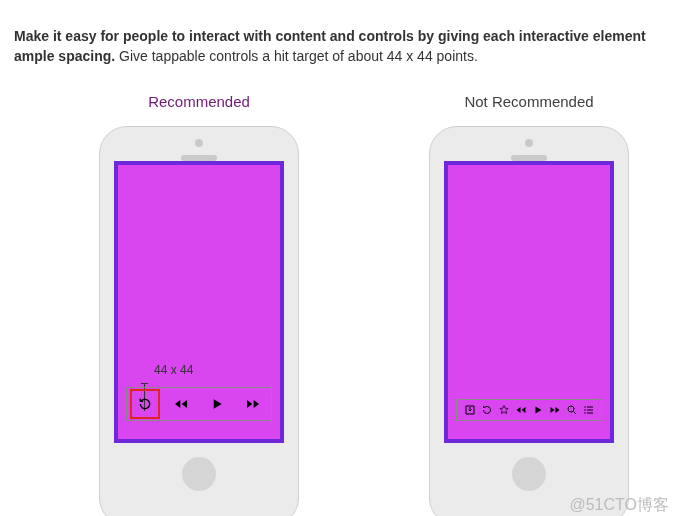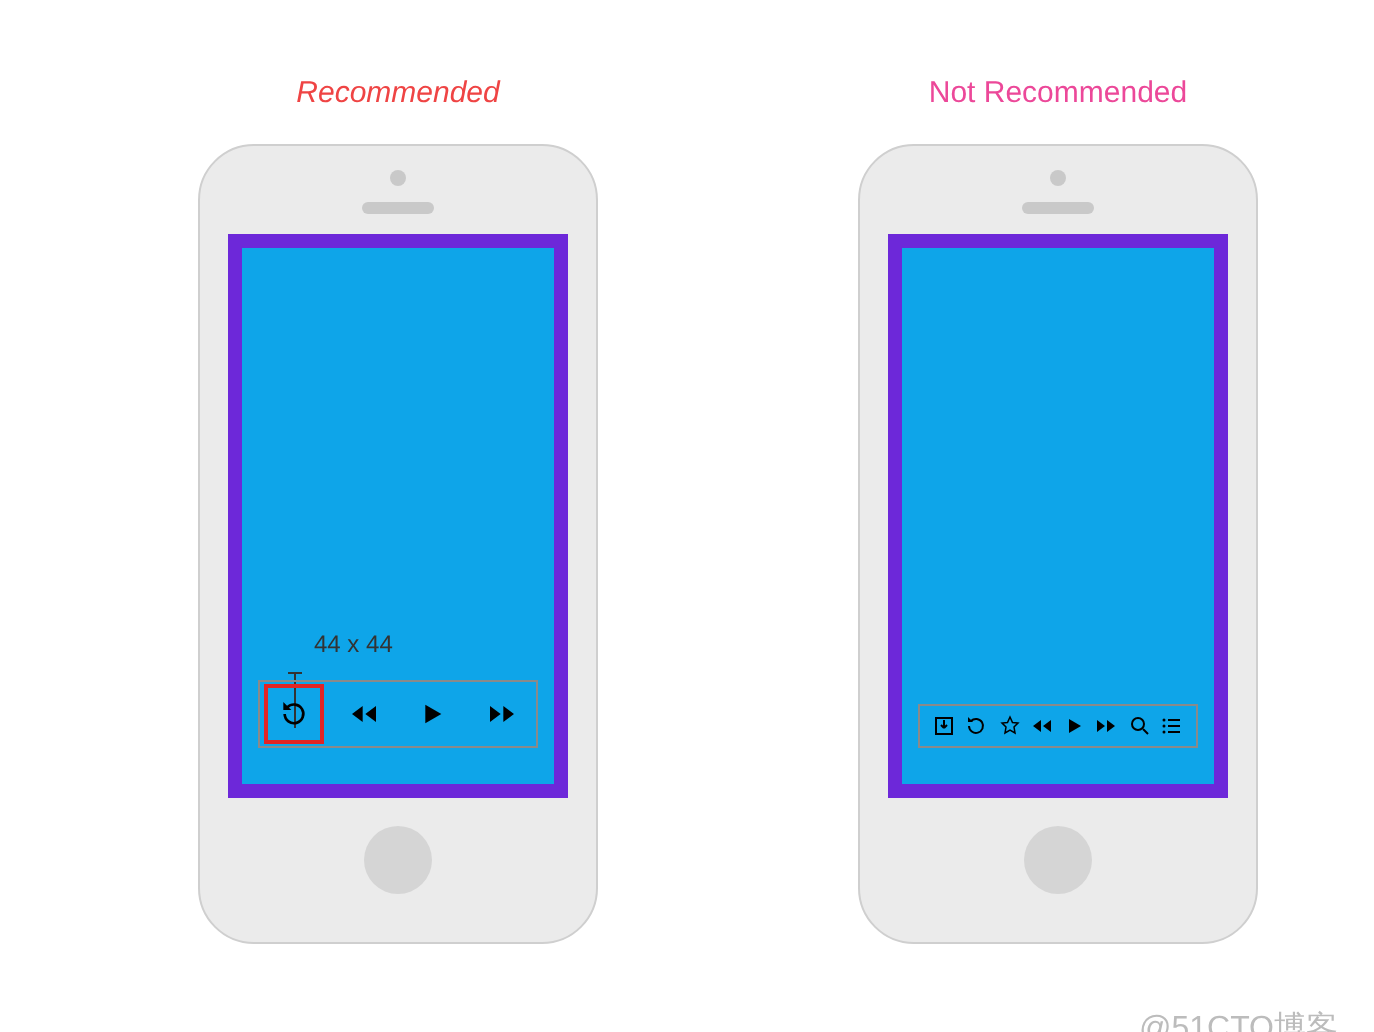--- a/index.html
+++ b/index.html
@@ -16,42 +16,42 @@
   .intro b { font-weight: 700; }
   .columns {
     display: flex;
     gap: 100px;
     margin-top: 24px;
     justify-content: flex-start;
     padding-left: 70px;
   }
   .col { width: 230px; display: flex; flex-direction: column; align-items: center; }
   .col-label { font-size: 15px; margin-bottom: 14px; }
-  .rec { color: #ef4444; font-style: italic; }
-  .notrec { color: #ec4899; }
+  .rec { color: #701a75; }
+  .notrec { color: #404040; }
 
   .phone {
     width: 200px;
     height: 400px;
     border-radius: 28px;
     background: #ebebeb;
     border: 1px solid #cfcfcf;
     position: relative;
     display: flex;
     flex-direction: column;
     align-items: center;
   }
   .cam { width: 8px; height: 8px; border-radius: 50%; background: #c9c9c9; margin-top: 12px; }
   .spk { width: 36px; height: 6px; border-radius: 3px; background: #c9c9c9; margin-top: 8px; }
   .screen {
-    margin-top: 10px;
+    margin-top: 0;
     width: 170px;
     height: 282px;
-    background: #0ea5e9;
-    border: 7px solid #6d28d9;
+    background: #d946ef;
+    border: 4px solid #6d28d9;
     position: relative;
   }
   .home {
     width: 34px; height: 34px; border-radius: 50%;
     background: #d5d5d5; margin-top: 14px;
   }
 
   
   .tb-rec {
     position: absolute;
@@ -109,20 +109,23 @@
     right: 4px; bottom: 2px;
     color: #bcbcbc;
     font-size: 16px;
   }
   .page { position: relative; width: 659px; height: 492px; }
 </style>
 </head>
 <body>
 <div class="page">
 
+<p class="intro">
+  <b>Make it easy for people to interact with content and controls by giving each interactive element ample spacing.</b><span> Give tappable controls a hit target of about 44 x 44 points.</span>
+</p>
 
 <div class="columns">
 
   <div class="col">
     <div class="col-label rec">Recommended</div>
     <div class="phone">
       <div class="cam"></div>
       <div class="spk"></div>
       <div class="screen">
 

